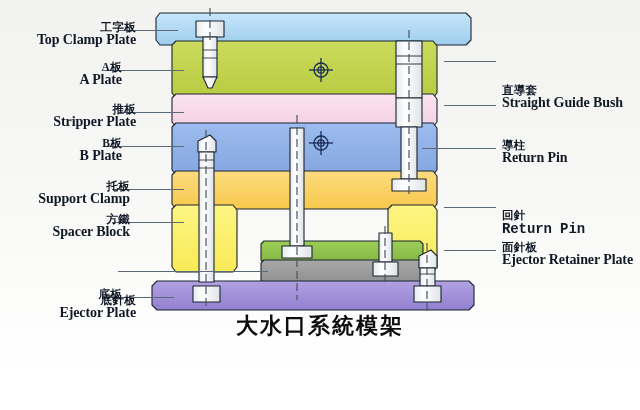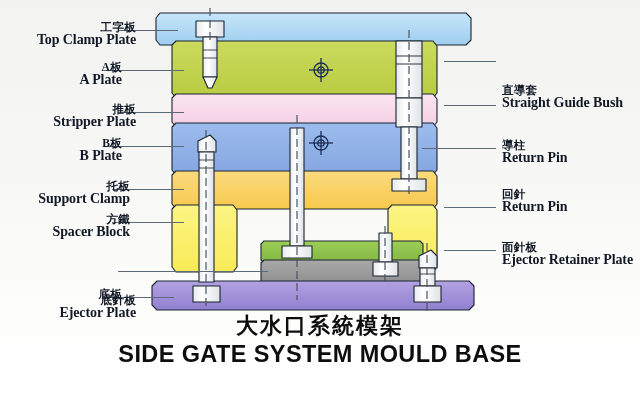--- a/index.html
+++ b/index.html
@@ -223,27 +223,26 @@
   </div>
 
   <div class="lbl right" style="left:502px;top:84px;">
     <span class="cn">直導套</span>
     <span class="en">Straight Guide Bush</span>
   </div>
   <div class="lbl right" style="left:502px;top:139px;">
     <span class="cn">導柱</span>
     <span class="en">Return Pin</span>
   </div>
-  <div class="lbl right" style="left:502px;top:188px;">
+  <div class="lbl right" style="left:502px;top:210px;font-family:Liberation Mono, monospace;">
     <span class="cn">回針</span>
     <span class="en">Return Pin</span>
   </div>
   <div class="lbl right" style="left:502px;top:241px;">
     <span class="cn">面針板</span>
     <span class="en">Ejector Retainer Plate</span>
   </div>
 
   <div id="title">
     <div class="t-cn">大水口系統模架</div>
-    <div class="t-en">SIDE GATE SYSTEM MOULD BASE</div>
   </div>
 
 </div>
 
 </body></html>

